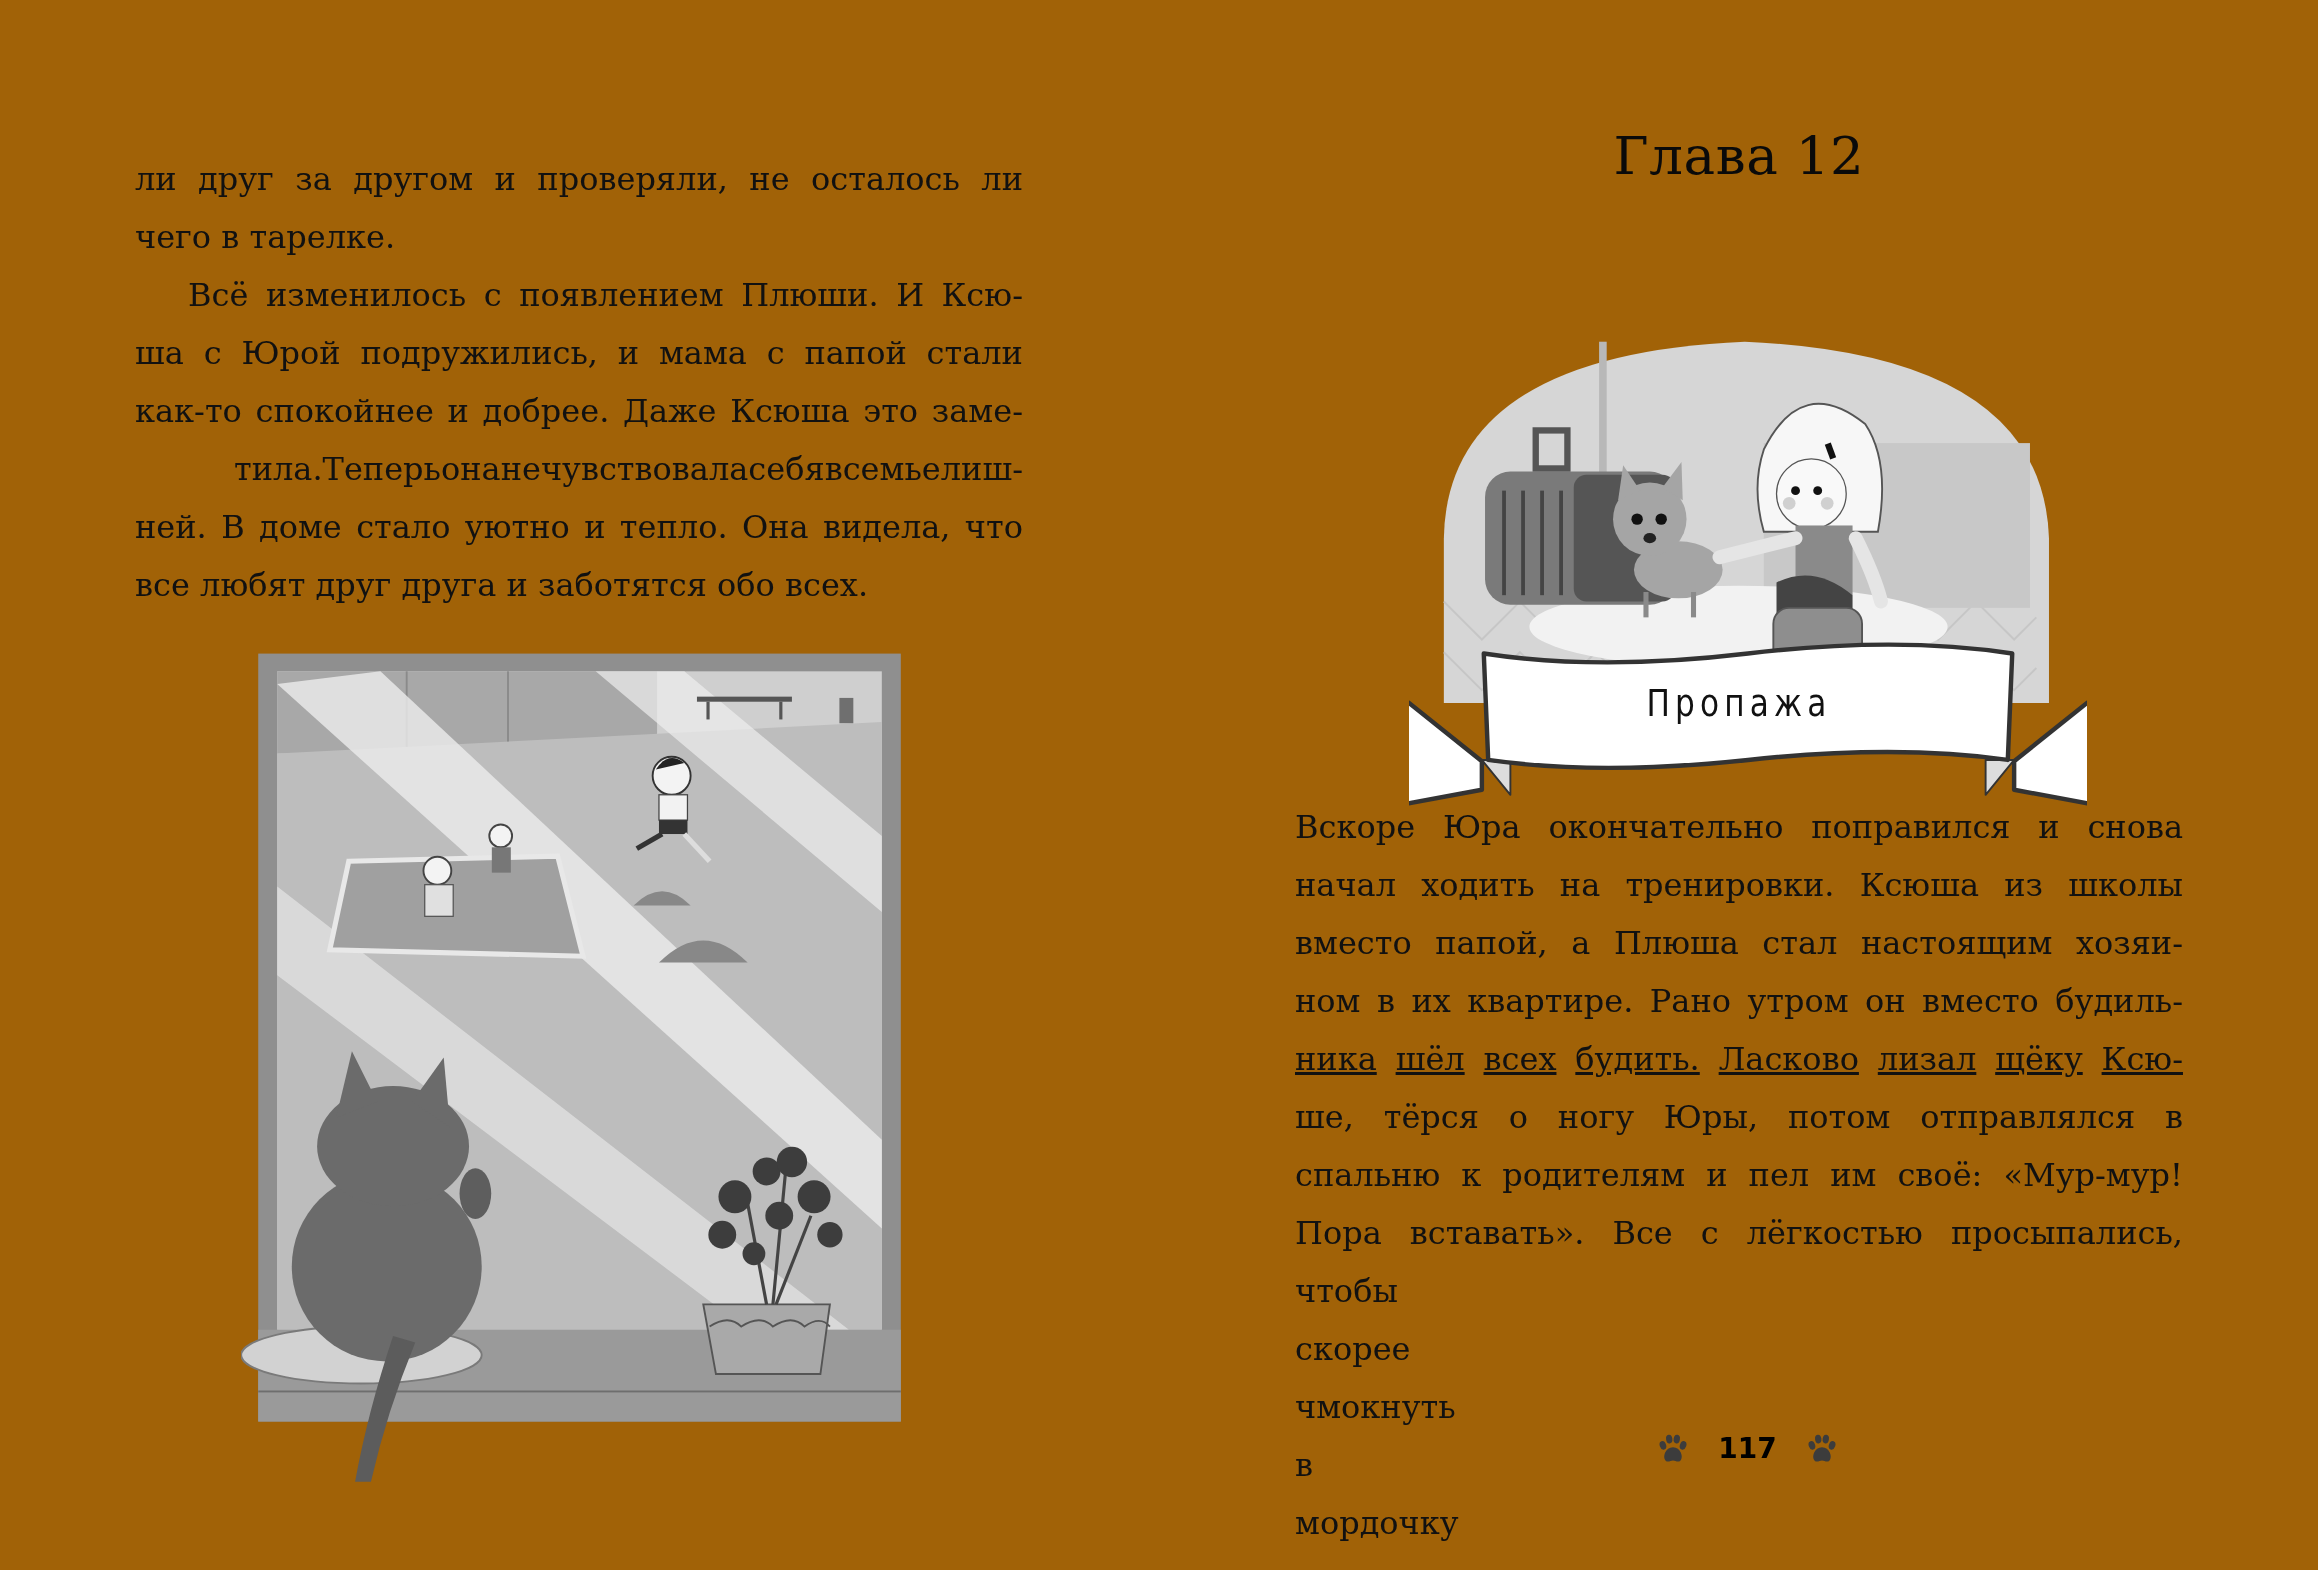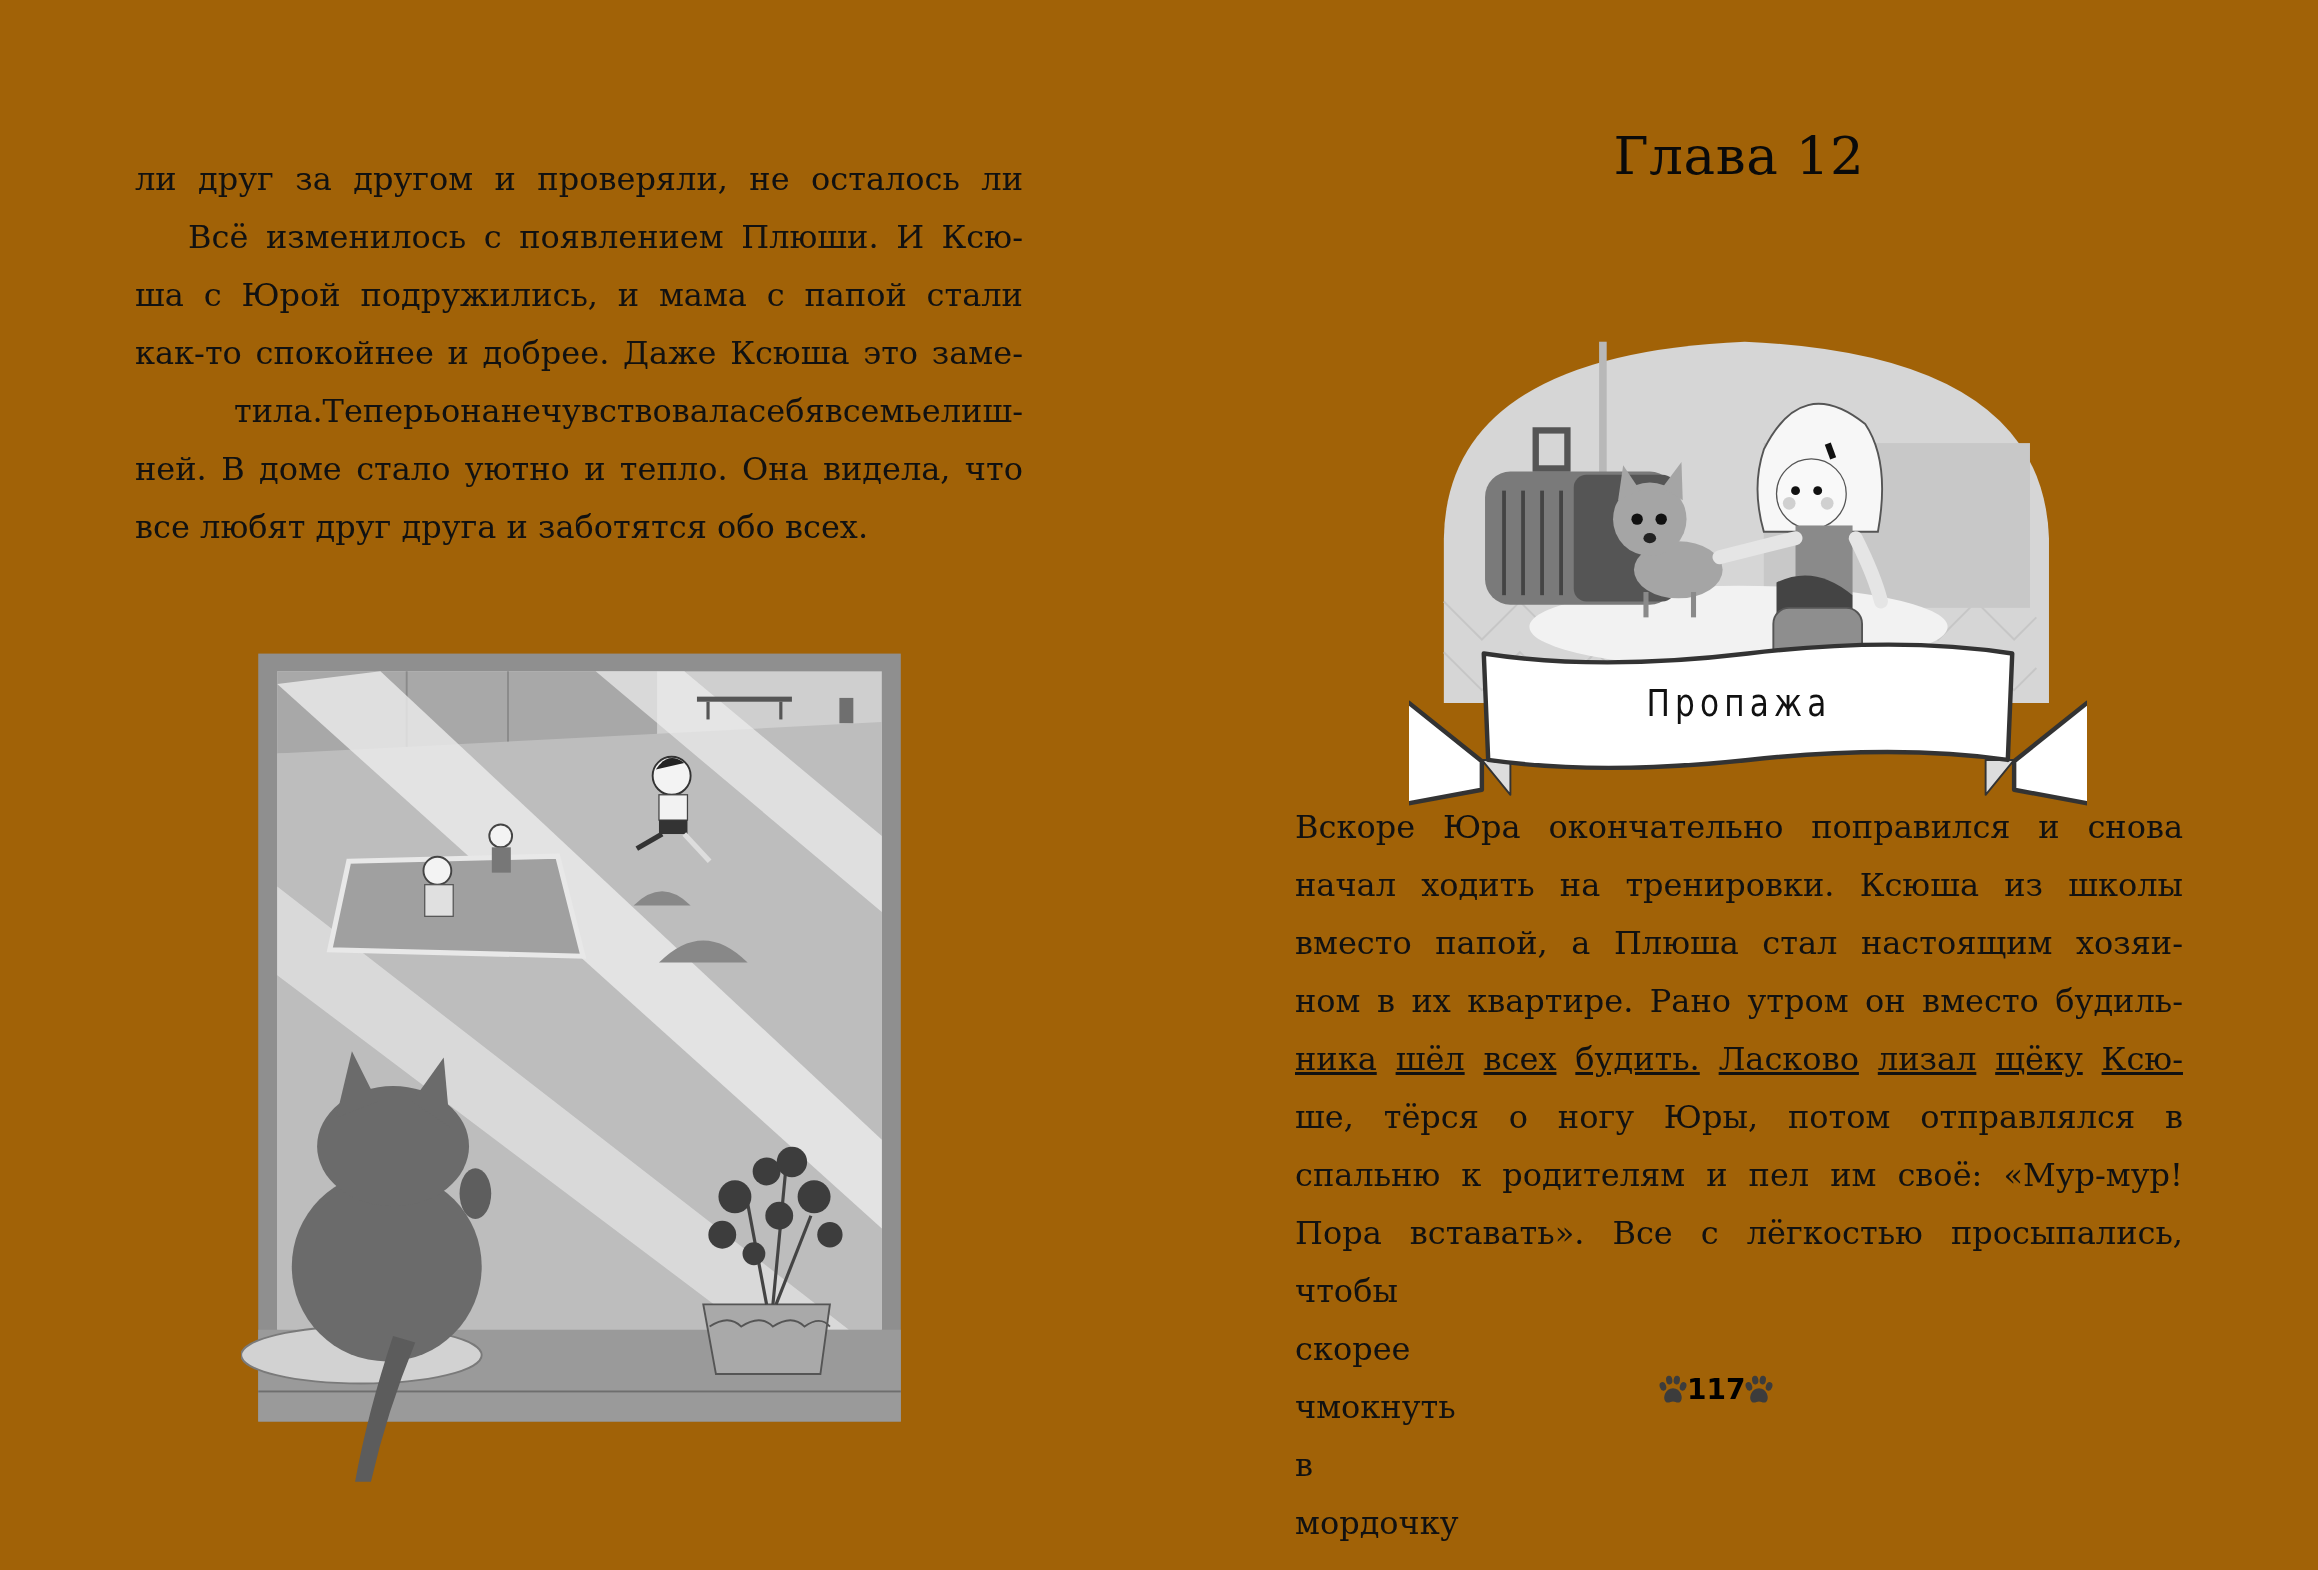--- a/index.html
+++ b/index.html
@@ -36,22 +36,22 @@
   .illus-dome { position: absolute; left: 250px; top: 329px; width: 678px; height: 488px; }
 
   .banner-text {
     position: absolute; left: 0; width: 1160px; top: 681px; text-align: center;
     font-family: "DejaVu Sans", "Liberation Sans", sans-serif;
     font-size: 38px; letter-spacing: 6.3px; color: #111111; line-height: 44px;
     transform: scaleX(0.82);
   }
 
   .folio {
-    position: absolute; top: 1372px; left: 500px; width: 177px; height: 35px;
-    display: flex; align-items: center; 
+    position: absolute; top: 1431px; left: 500px; width: 177px; height: 35px;
+    display: flex; align-items: center; justify-content: space-between;
   }
   .folio .num {
     font-family: "DejaVu Sans", "Liberation Sans", sans-serif;
     font-weight: bold; font-size: 28px; color: #000000; line-height: 35px;
   }
   .paw { width: 28px; height: 29px; display: block; }
 </style>
 </head>
 <body>
 
@@ -63,20 +63,21 @@
           <span>ли</span>
           <span>друг</span>
           <span>за</span>
           <span>другом</span>
           <span>и</span>
           <span>проверяли,</span>
           <span>не</span>
           <span>осталось</span>
           <span>ли</span>
         </span>
+      <span class="line last">чего в тарелке.</span>
       <span class="line indent" style="display: flex; justify-content: space-between;">
           <span>Всё</span>
           <span>изменилось</span>
           <span>с</span>
           <span>появлением</span>
           <span>Плюши.</span>
           <span>И</span>
           <span>Ксю-</span>
         </span>
       <span class="line" style="display: flex; justify-content: space-between;">

